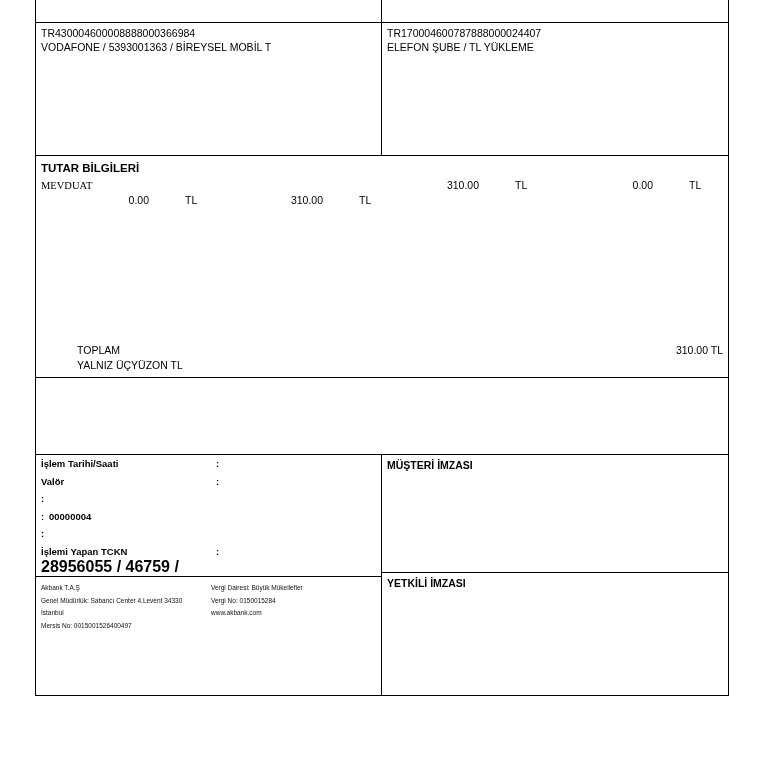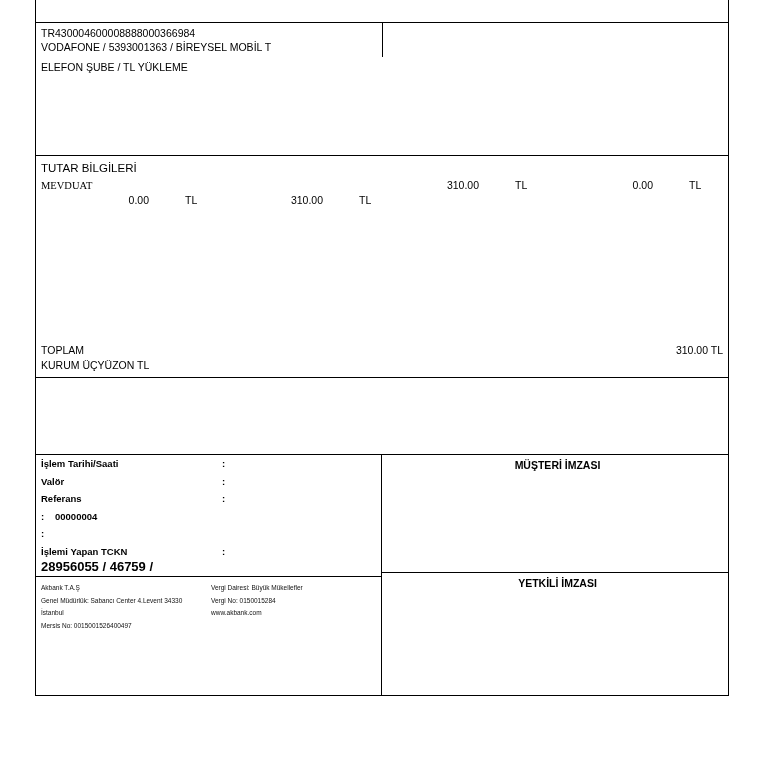--- a/index.html
+++ b/index.html
@@ -18,21 +18,20 @@
   .doc {
     position: absolute;
     left: 35px;
     top: -40px;
     width: 694px;
   }
   .row {
     display: flex;
     border-left: 1px solid #000;
     border-right: 1px solid #000;
-    flex-direction: column;
   }
   .cellL {
     width: 347px;
     box-sizing: border-box;
     padding: 3px 5px 3px 5px;
     border-right: 1px solid #000;
   }
   .cellR {
     width: 347px;
     box-sizing: border-box;
@@ -48,21 +47,21 @@
     border-top: 0;
   }
   .hr {
     border-top: 1px solid #000;
   }
   .accbox {
     min-height: 132px;
   }
   .sect-title {
     font-size: 11.5px;
-    font-weight: normal;
+    font-weight: bold;
     line-height: 15px;
     padding-bottom: 2px;
   }
   .amounts {
     border-left: 1px solid #000;
     border-right: 1px solid #000;
     border-top: 1px solid #000;
     padding: 5px 5px 0 5px;
     height: 222px;
     box-sizing: border-box;
@@ -95,20 +94,21 @@
   .total-block {
     position: absolute;
     left: 5px;
     right: 5px;
     bottom: 4px;
   }
   .total-row {
     display: flex;
     font-size: 10.5px;
     line-height: 15px;
+    margin-left: 36px;
   }
   .total-label {
     flex: 1;
   }
   .total-val {
     text-align: right;
   }
   .blank-strip {
     border-left: 1px solid #000;
     border-right: 1px solid #000;
@@ -121,35 +121,33 @@
     border-bottom: 0;
   }
   .foot-left {
     width: 347px;
     box-sizing: border-box;
     border-right: 1px solid #000;
   }
   .foot-right {
     width: 347px;
     box-sizing: border-box;
-    text-align: center;
   }
   .kv {
     display: flex;
     font-size: 9.5px;
     font-weight: bold;
     line-height: 17.5px;
     padding-left: 5px;
-    gap: 6px;
   }
   .kv .k { width: 175px; }
   .kv .sep { width: 8px; }
   .kv .v { flex: 1; }
   .idline {
-    font-size: 13px;
+    font-size: 16px;
     font-weight: bold;
     padding-left: 5px;
     line-height: 14px;
     padding-bottom: 2px;
   }
   .fine-wrap {
     display: flex;
     border-top: 1px solid #000;
     padding: 5px 0 0 5px;
     height: 100px;
@@ -197,20 +195,21 @@
       
     </div>
   </div>
 
   <div class="row accbox hr">
     <div class="cellL">
       <div class="line">TR430004600008888000366984</div>
       <div class="line">VODAFONE / 5393001363 / BİREYSEL MOBİL T</div>
     </div>
     <div class="cellR">
+      <div class="line">TR170004600787888000024407</div>
       <div class="line">ELEFON ŞUBE / TL YÜKLEME</div>
     </div>
   </div>
 
   <div class="amounts">
     <div class="sect-title">TUTAR BİLGİLERİ</div>
 
     <div class="amt-row">
       <div class="amt-label">MEVDUAT</div>
       <div class="amt-c1">
@@ -229,41 +228,40 @@
         <span>310.00</span><span class="unit">TL</span>
       </div>
     </div>
 
     <div class="total-block">
       <div class="total-row">
         <div class="total-label">TOPLAM</div>
         <div class="total-val">310.00 TL</div>
       </div>
       <div class="total-row">
-        <div class="total-label">KURUM  ÜÇYÜZON TL</div>
+        <div class="total-label">YALNIZ  ÜÇYÜZON TL</div>
       </div>
     </div>
   </div>
 
   <div class="blank-strip"></div>
 
   <div class="footer">
     <div class="foot-left">
 
       <div class="kv">
         <div class="k">İşlem Tarihi/Saati</div>
         <div class="sep">:</div>
       </div>
       <div class="kv">
         <div class="k">Valör</div>
         <div class="sep">:</div>
         <div class="v"></div>
       </div>
       <div class="kv">
-        <div class="k">Referans</div>
         <div class="sep">:</div>
         <div class="v"></div>
       </div>
       <div class="kv">
         <div class="sep">:</div>
         <div class="v">00000004</div>
       </div>
       <div class="kv">
         <div class="sep">:</div>
         <div class="v"></div>

